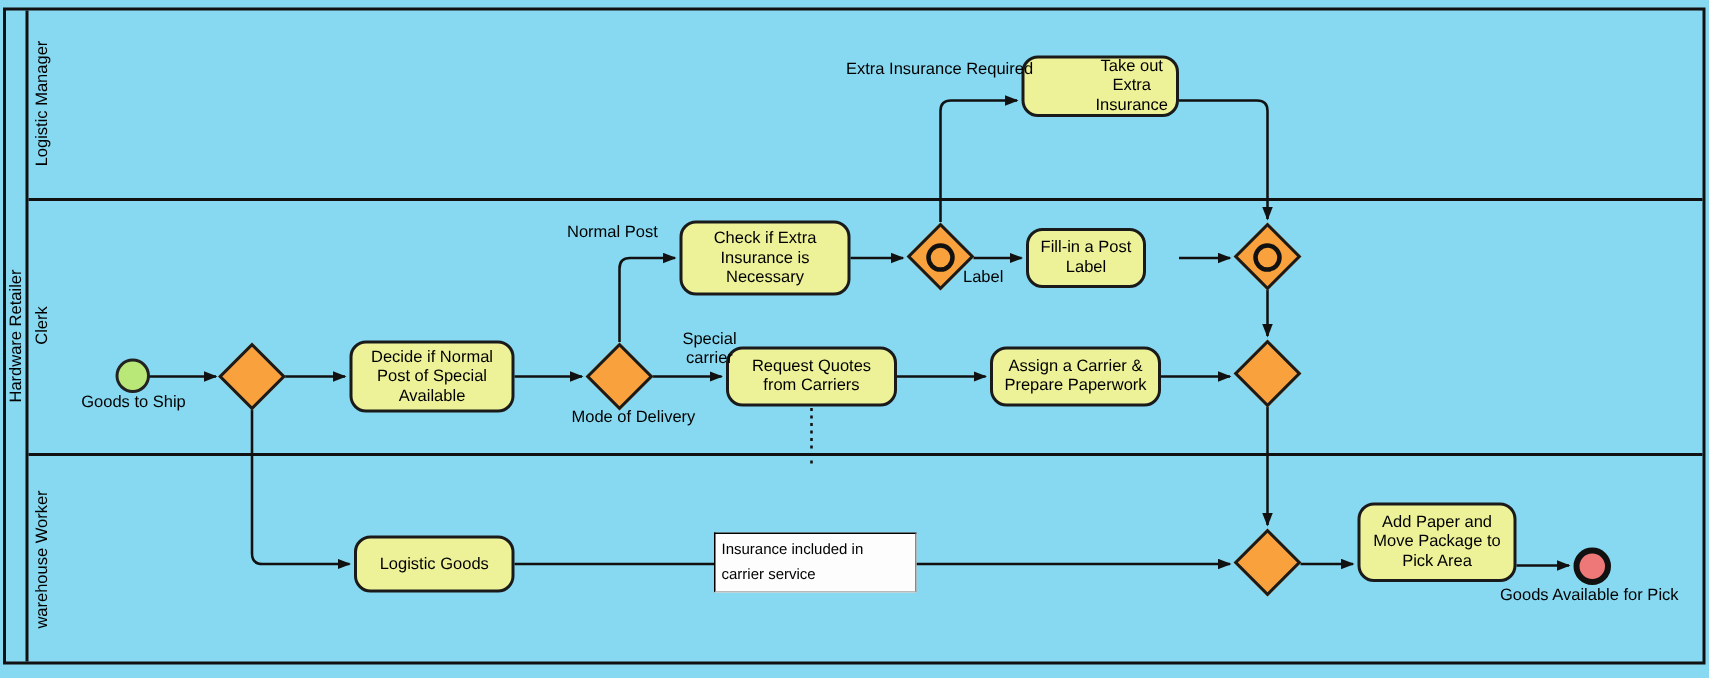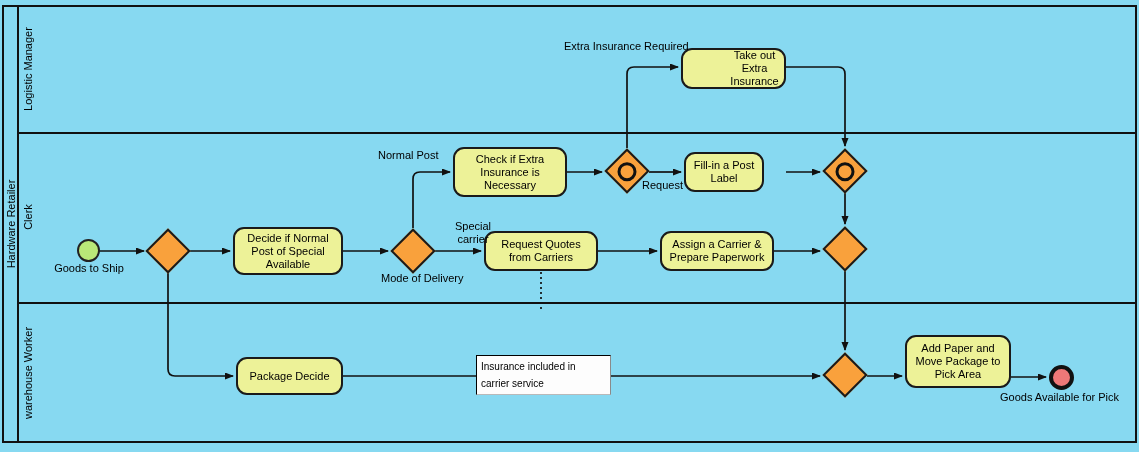--- a/index.html
+++ b/index.html
@@ -78,52 +78,52 @@
       <path d="M1011,377 H1046" marker-end="url(#arr)"></path>
       <path d="M541,272 V311" stroke-dasharray="2,3"></path>
     </g>
   </svg>
 
   <div class="event start" style="left:77px;top:239px;"></div>
   <div class="edge-label center" style="left:50px;top:262px;width:78px;">Goods to Ship</div>
   <div class="event end" style="left:1049px;top:365px;"></div>
   <div class="edge-label" style="left:1000px;top:391px;width:135px;">Goods Available for Pick</div>
 
-  <div class="task" style="left:681px;top:48px;width:105px;height:41px;padding-left:44px;">Take out Extra
+  <div class="task" style="left:681px;top:37px;width:105px;height:41px;padding-left:44px;">Take out Extra
 Insurance</div>
   <div class="task" style="left:453px;top:147px;width:114px;height:50px;">Check if Extra
 Insurance is
 Necessary</div>
   <div class="task" style="left:684px;top:152px;width:80px;height:40px;">Fill-in a Post Label</div>
   <div class="task" style="left:233px;top:227px;width:110px;height:48px;">Decide if Normal
 Post of Special
 Available</div>
   <div class="task" style="left:484px;top:231px;width:114px;height:40px;">Request Quotes
 from Carriers</div>
   <div class="task" style="left:660px;top:231px;width:114px;height:40px;">Assign a Carrier &amp;
 Prepare Paperwork</div>
-  <div class="task" style="left:236px;top:357px;width:107px;height:38px;">Package Decide</div>
+  <div class="task" style="left:236px;top:357px;width:107px;height:38px;">Logistic Goods</div>
   <div class="task" style="left:905px;top:335px;width:106px;height:53px;">Add Paper and
 Move Package to
 Pick Area</div>
 
   <div class="gateway" style="left:152px;top:235px;"></div>
   <div class="gateway" style="left:397px;top:235px;"></div>
   <div class="gateway" style="left:611px;top:155px;">
     <div class="or-ring"></div>
   </div>
   <div class="gateway" style="left:829px;top:155px;">
     <div class="or-ring"></div>
   </div>
   <div class="gateway" style="left:829px;top:233px;"></div>
   <div class="gateway" style="left:829px;top:359px;"></div>
   <div class="edge-label" style="left:368px;top:272px;width:90px;padding-left:13px;">Mode of Delivery</div>
 
   <div class="edge-label" style="left:564px;top:40px;width:140px;">Extra Insurance Required</div>
   <div class="edge-label" style="left:378px;top:149px;width:66px;">Normal Post</div>
   <div class="edge-label center" style="left:450px;top:220px;width:46px;">Special
 carrier</div>
-  <div class="edge-label" style="left:642px;top:179px;width:44px;">Request</div>
+  <div class="edge-label" style="left:642px;top:179px;width:44px;">Label</div>
 
   <div class="annotation" style="left:476px;top:311px;width:125px;">Insurance included in
 carrier service</div>
 
 </div>
 
 </body></html>

